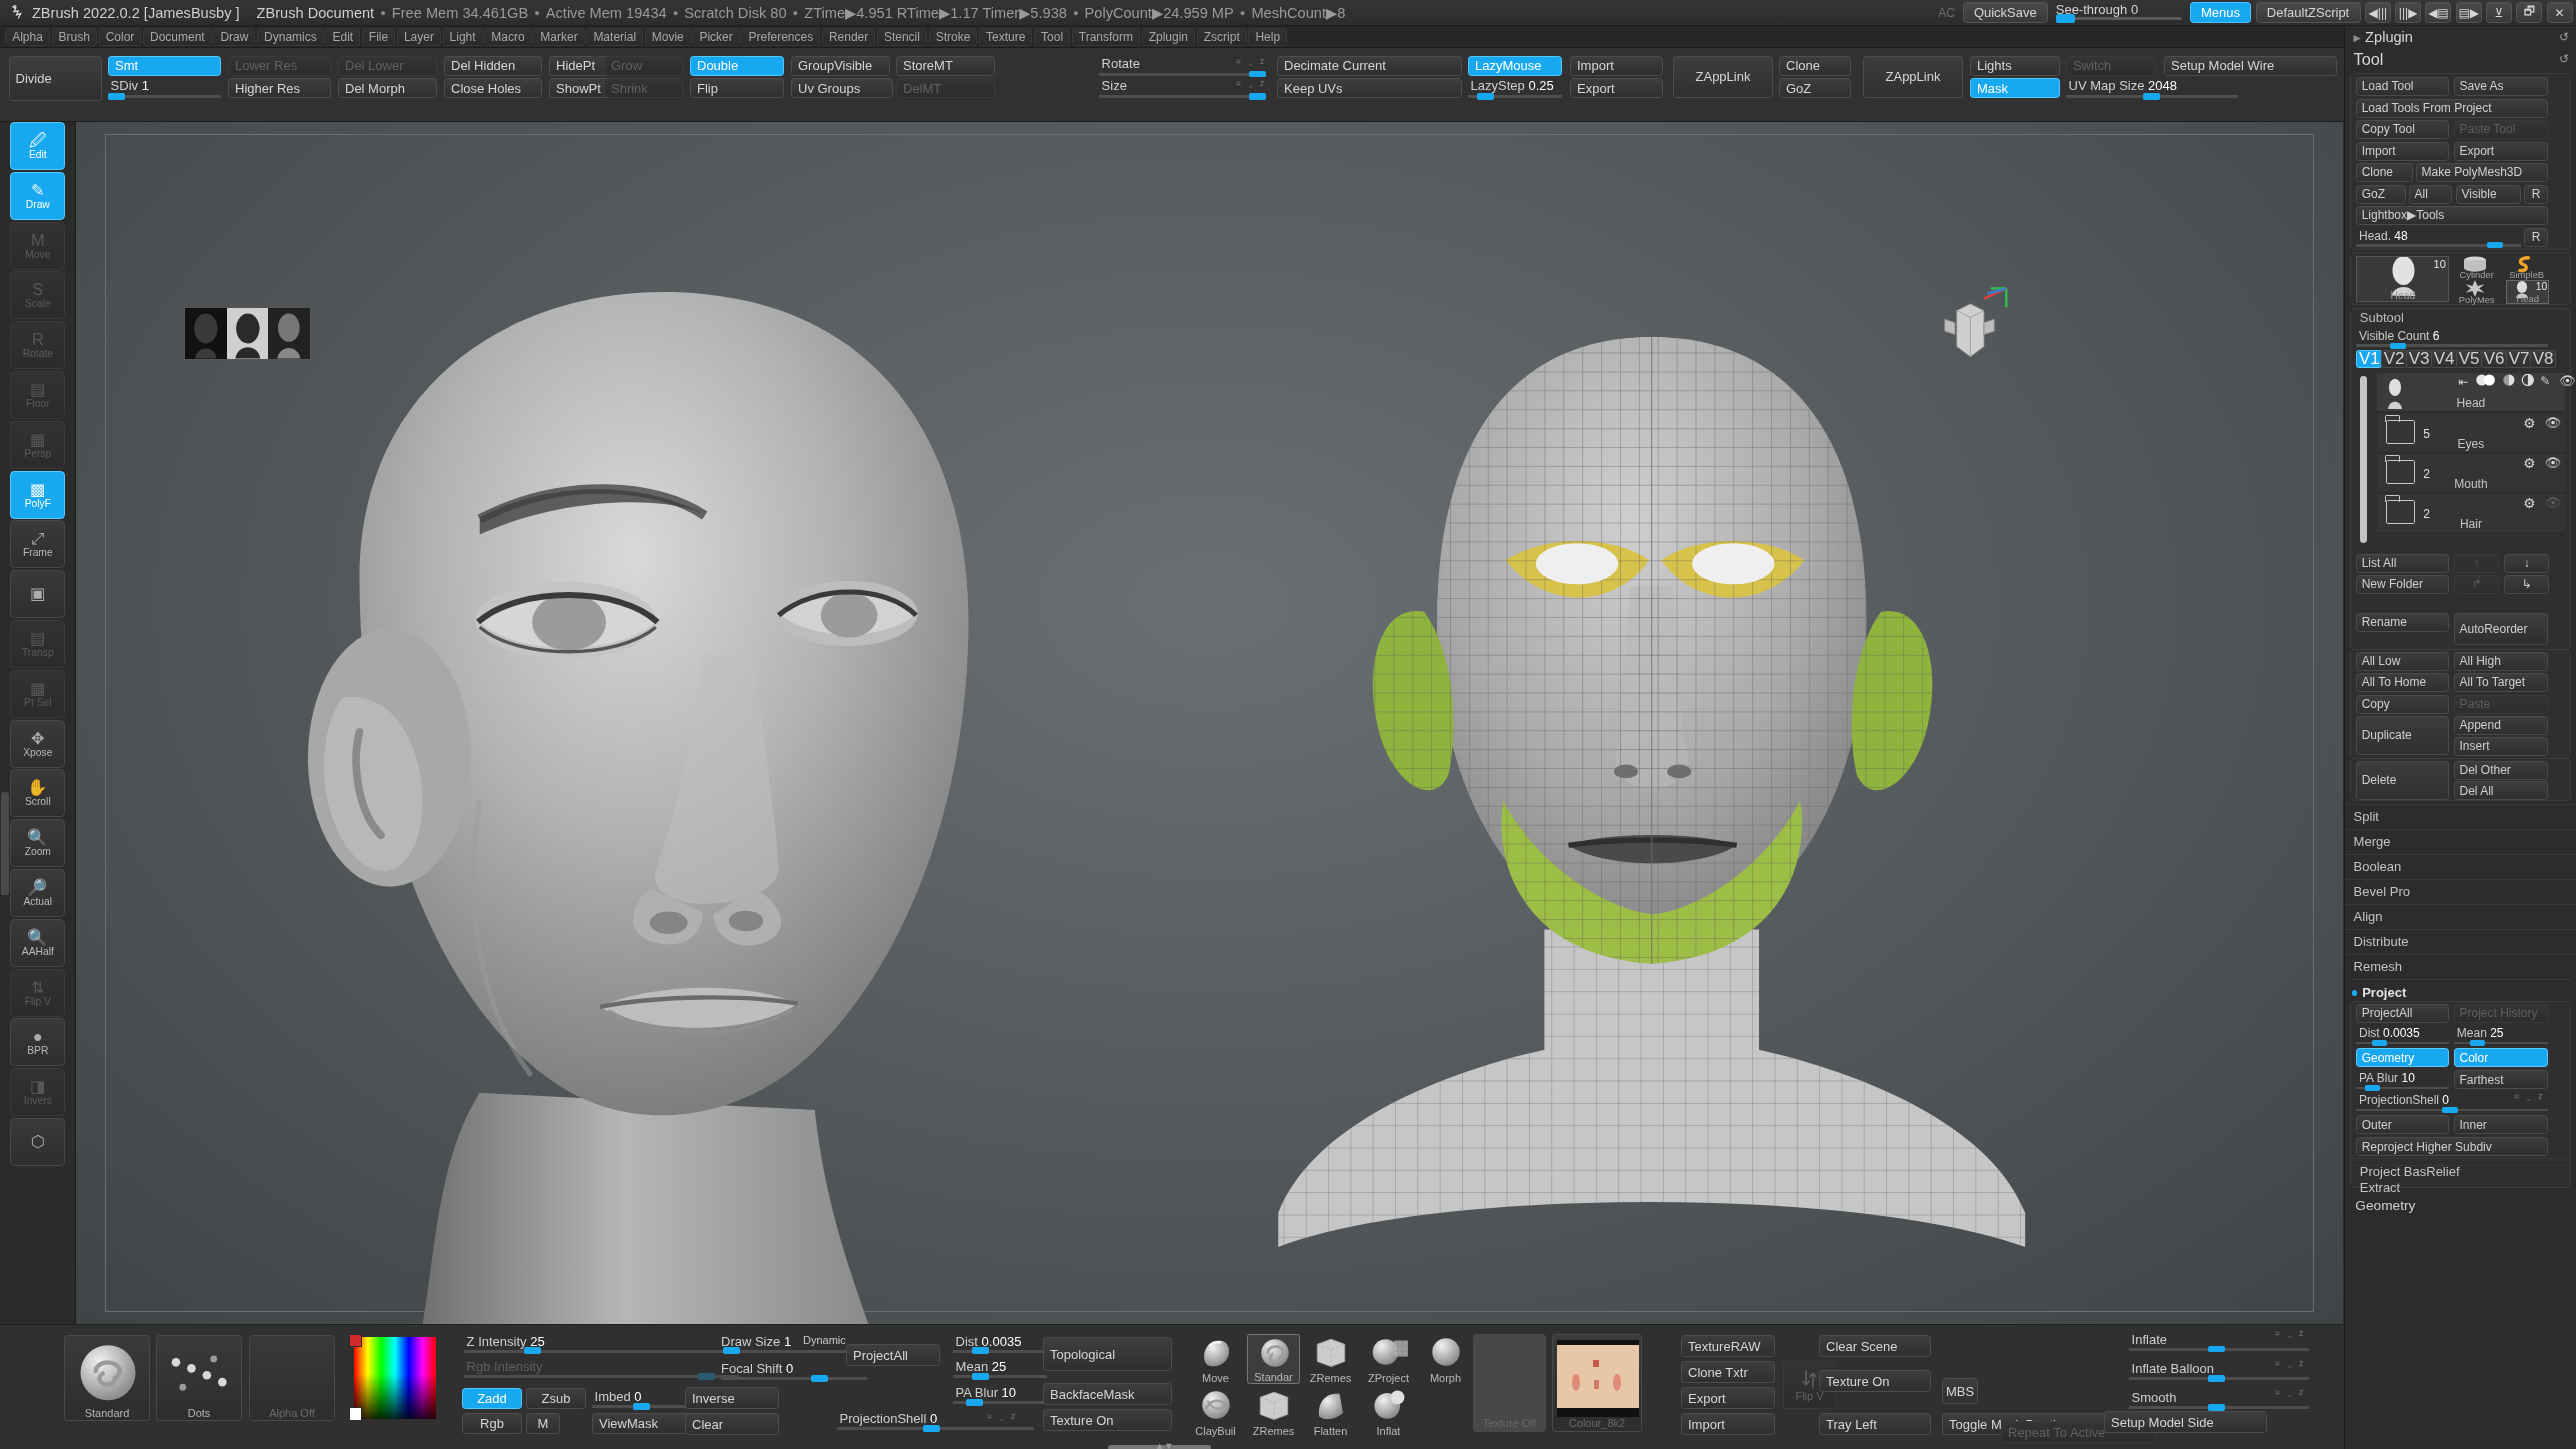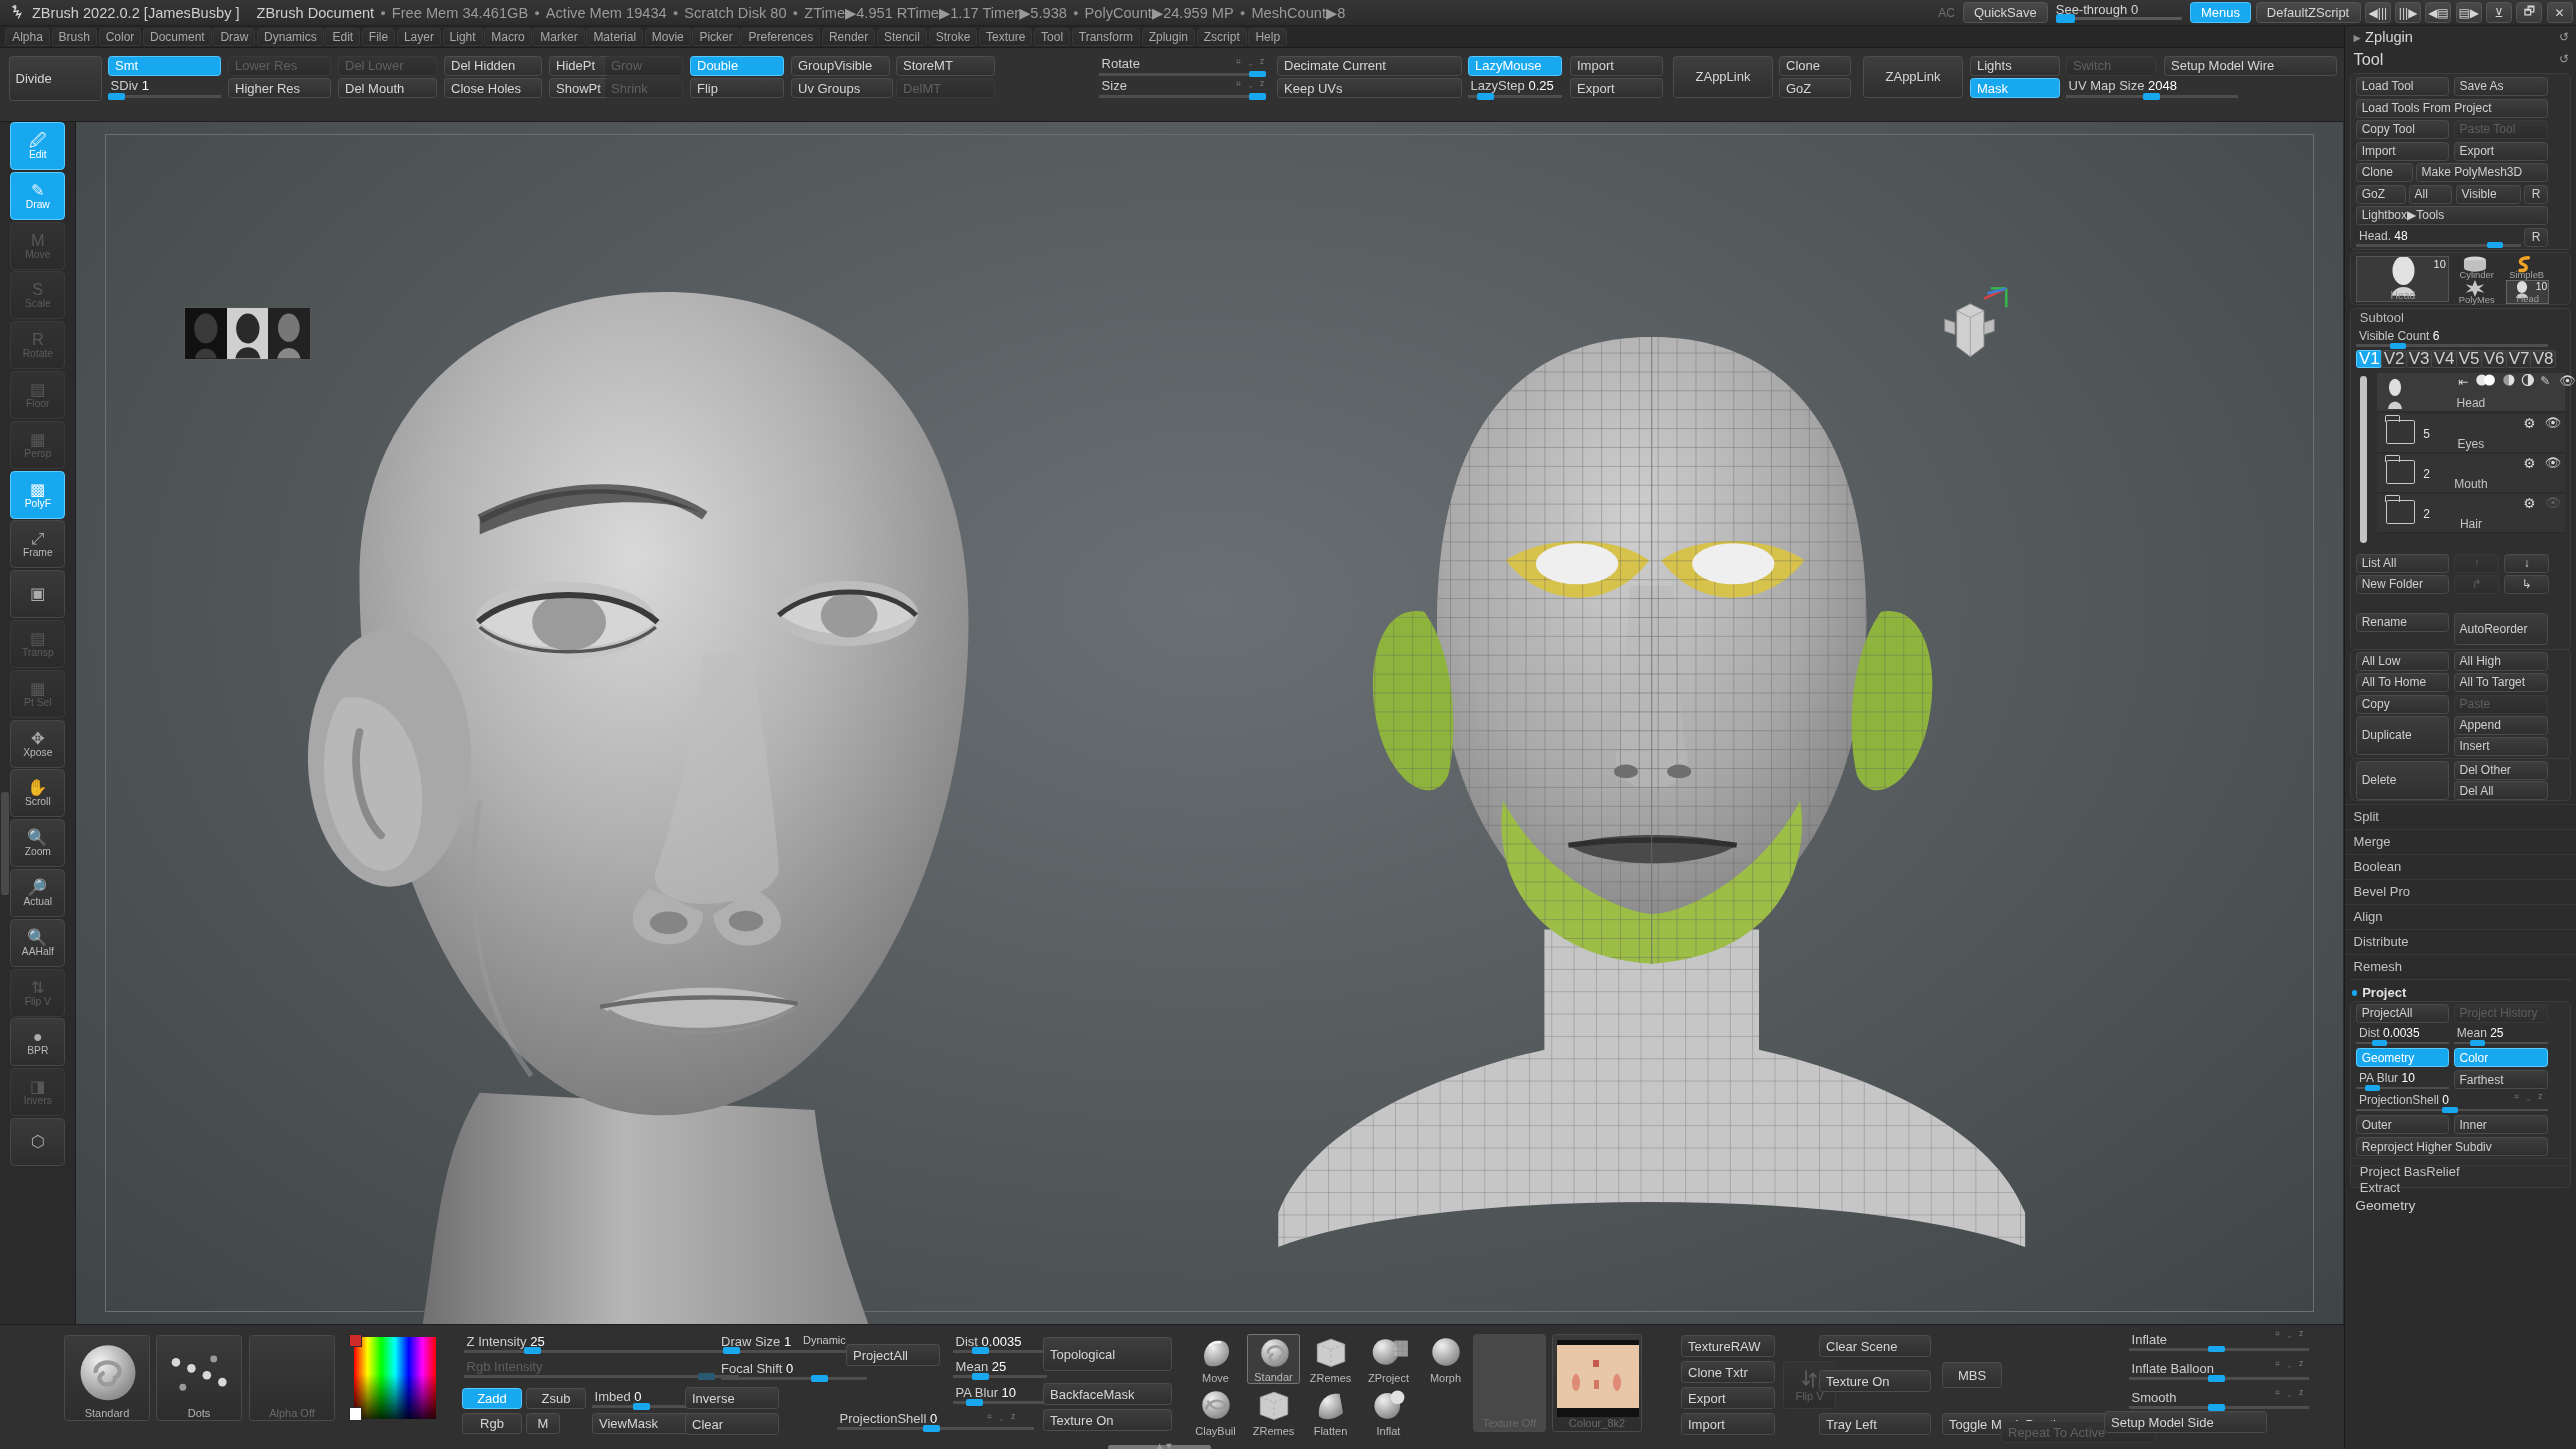--- a/index.html
+++ b/index.html
@@ -244,21 +244,21 @@
     <div class="btn" style="left:8.6px;top:6.9px;width:93px;height:45px;">Divide</div>
     <div class="btn on" style="left:108px;top:6.9px;width:113px;height:20px;">Smt</div>
     <div class="sld" style="left:108px;top:29px;width:113px;height:21.5px;">
       <span class="lb"><span>SDiv</span>&nbsp;<b>1</b></span>
       <div class="tk"></div>
         <div class="kn" style="left:0"></div>
     </div>
     <div class="btn off" style="left:228px;top:6.9px;width:103px;height:20px;">Lower Res</div>
     <div class="btn" style="left:228px;top:29px;width:103px;height:20px;">Higher Res</div>
     <div class="btn off" style="left:338px;top:6.9px;width:99px;height:20px;">Del Lower</div>
-    <div class="btn" style="left:338px;top:29px;width:99px;height:20px;">Del Mouth</div>
+    <div class="btn" style="left:338px;top:29px;width:99px;height:20px;">Del Morph</div>
     <div class="btn" style="left:444px;top:6.9px;width:98px;height:20px;">Del Hidden</div>
     <div class="btn" style="left:444px;top:29px;width:98px;height:20px;">Close Holes</div>
     <div class="btn" style="left:549px;top:6.9px;width:89px;height:20px;">HidePt</div>
     <div class="btn" style="left:549px;top:29px;width:89px;height:20px;">ShowPt</div>
     <div class="btn off" style="left:592px;top:6.9px;width:0px;height:0px;"></div>
     <div class="btn off" style="left:601px;top:6.9px;width:86px;height:20px;opacity:0"></div>
     <div class="btn off" style="left:604px;top:6.9px;width:79px;height:20px;">Grow</div>
     <div class="btn off" style="left:604px;top:29px;width:79px;height:20px;">Shrink</div>
     <div class="btn on" style="left:690px;top:6.9px;width:94px;height:20px;">Double</div>
     <div class="btn" style="left:690px;top:29px;width:94px;height:20px;">Flip</div>
@@ -759,21 +759,21 @@
     <div class="btn off ctr" style="left:1783px;top:36px;width:53px;height:48px;flex-direction:column;font-size:11px;">
       <svg width="19" height="22" viewBox="0 0 22 26">
           <path d="M7 3 V20 M7 20 L3 15 M7 20 L11 15 M15 23 V6 M15 6 L11 11 M15 6 L19 11" stroke="#5e5e5e" stroke-width="2" fill="none"></path>
         </svg>
       <span>Flip V</span>
     </div>
     <div class="btn off" style="left:1843px;top:88px;width:77px;height:22px;">Export</div>
     <div class="btn" style="left:1819px;top:10.3px;width:112px;height:22px;">Clear Scene</div>
     <div class="btn" style="left:1819px;top:45px;width:112px;height:22px;">Texture On</div>
     <div class="btn" style="left:1819px;top:88px;width:112px;height:22px;">Tray Left</div>
-    <div class="btn ctr" style="left:1942px;top:37px;width:60px;height:26px;">MBS</div>
+    <div class="btn ctr" style="left:1942px;top:53px;width:36px;height:26px;">MBS</div>
     <div class="btn" style="left:1942px;top:88px;width:172px;height:22px;">Toggle Mask Depth</div>
     <div class="btn off" style="left:2001px;top:96px;width:155px;height:22px;">Repeat To Active</div>
 
     <div class="sld" style="left:2129px;top:6.9px;width:180px;height:20.6px;">
       <span class="lb">Inflate</span>
       <div class="tk"></div>
         <div class="kn" style="left:79px"></div>
     </div>
     <div class="xyz" style="left:2275px;top:3.4px;">⌗ ⌄ z</div>
     <div class="sld" style="left:2129px;top:36px;width:180px;height:20.6px;">

